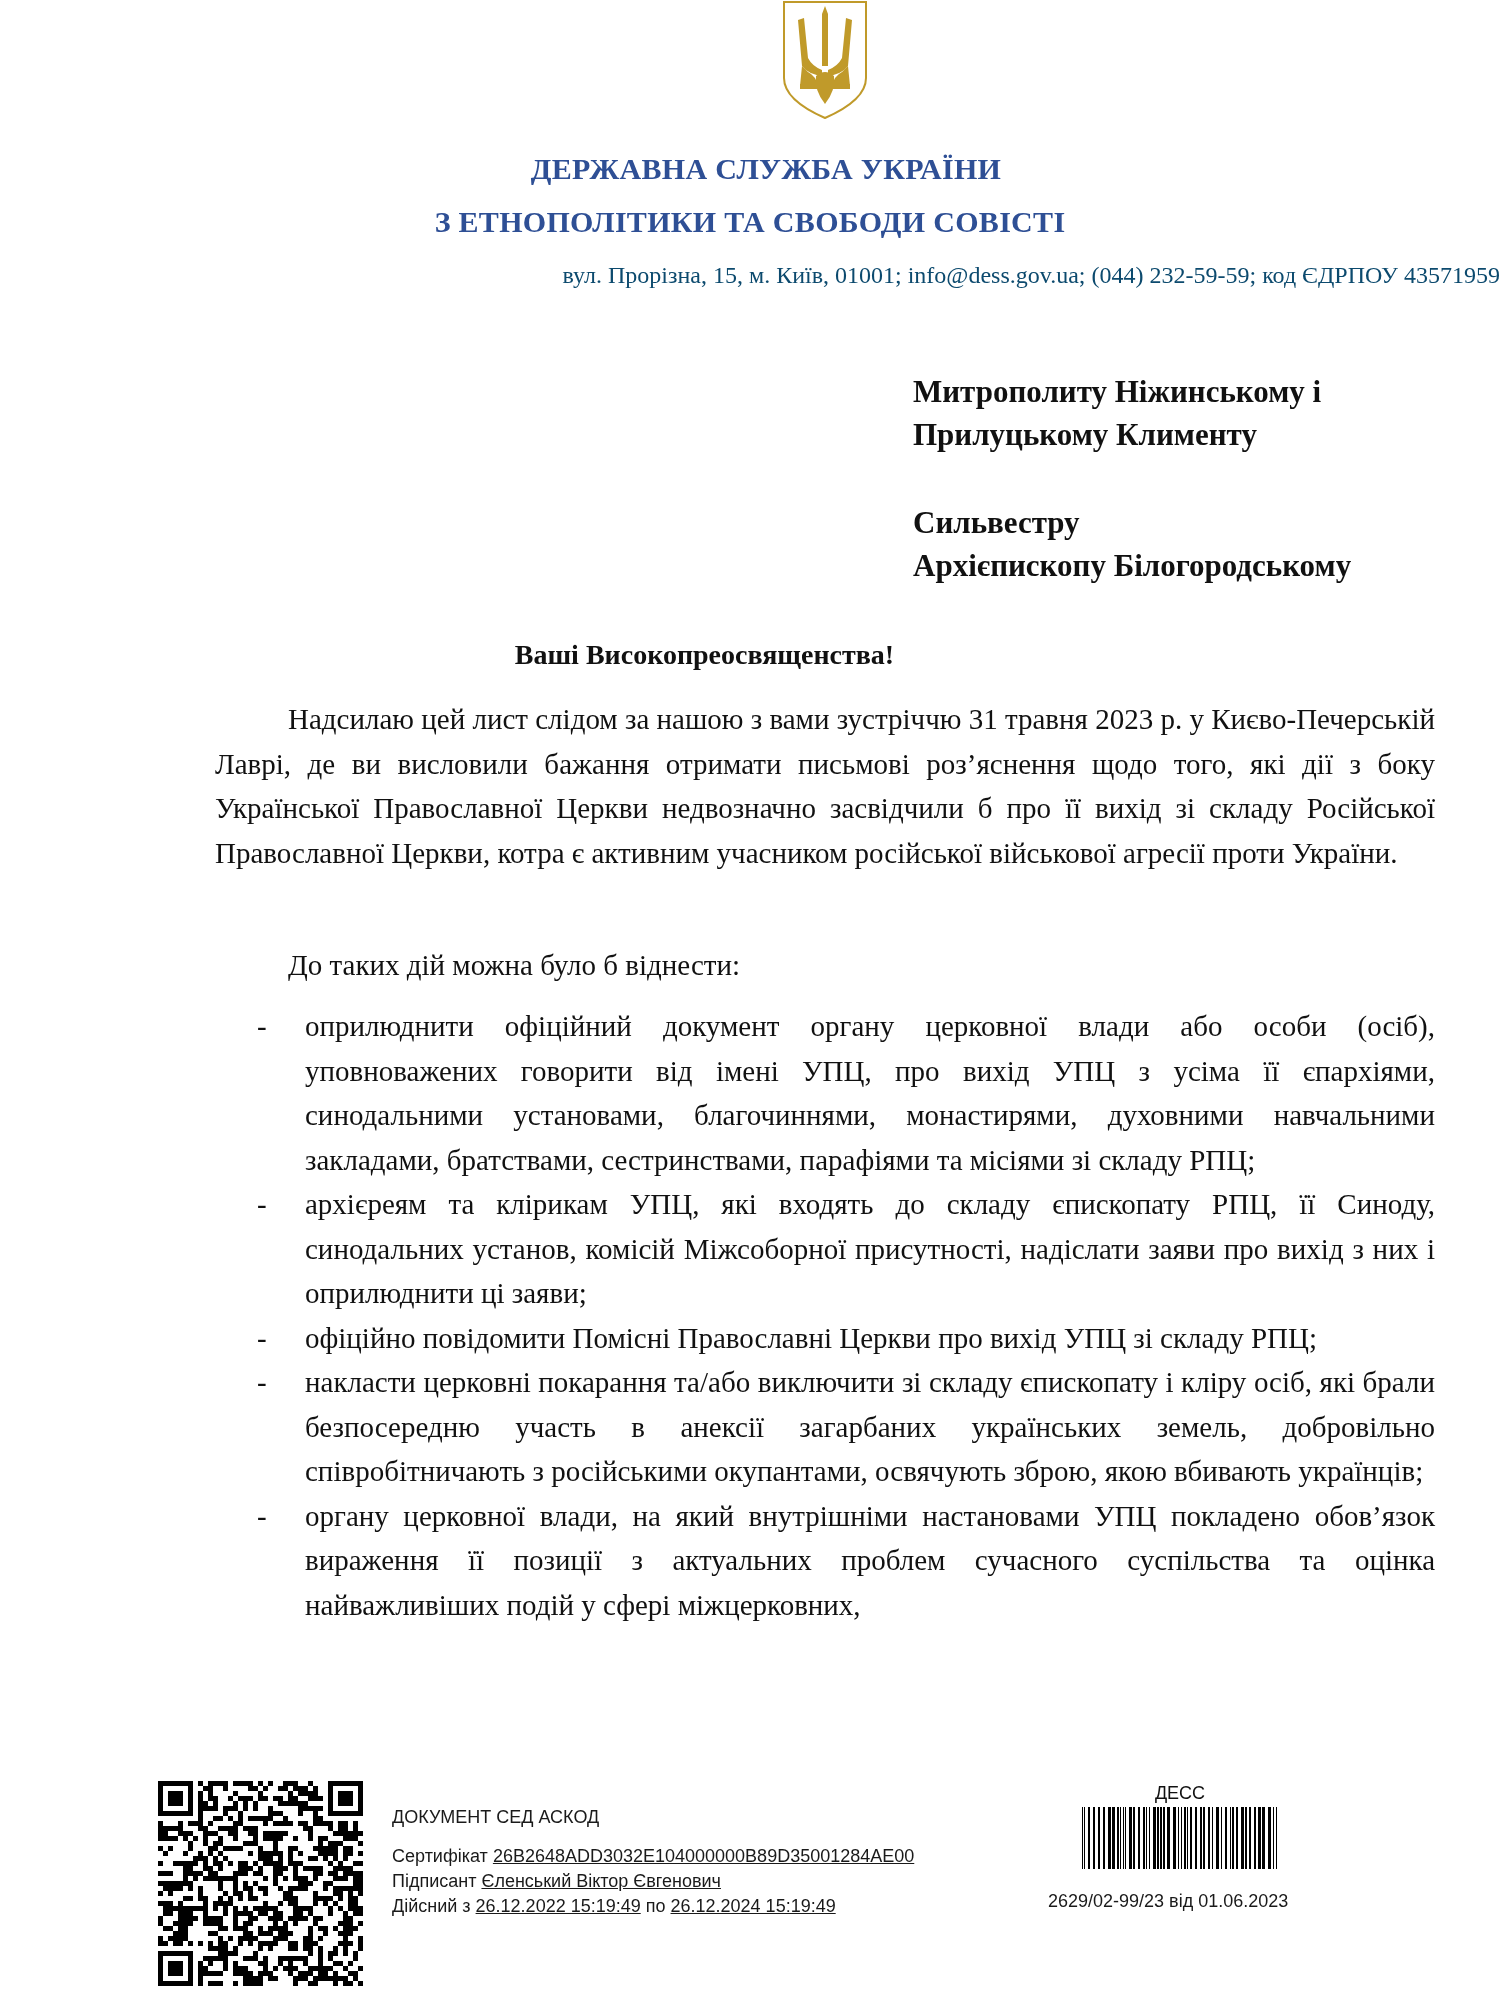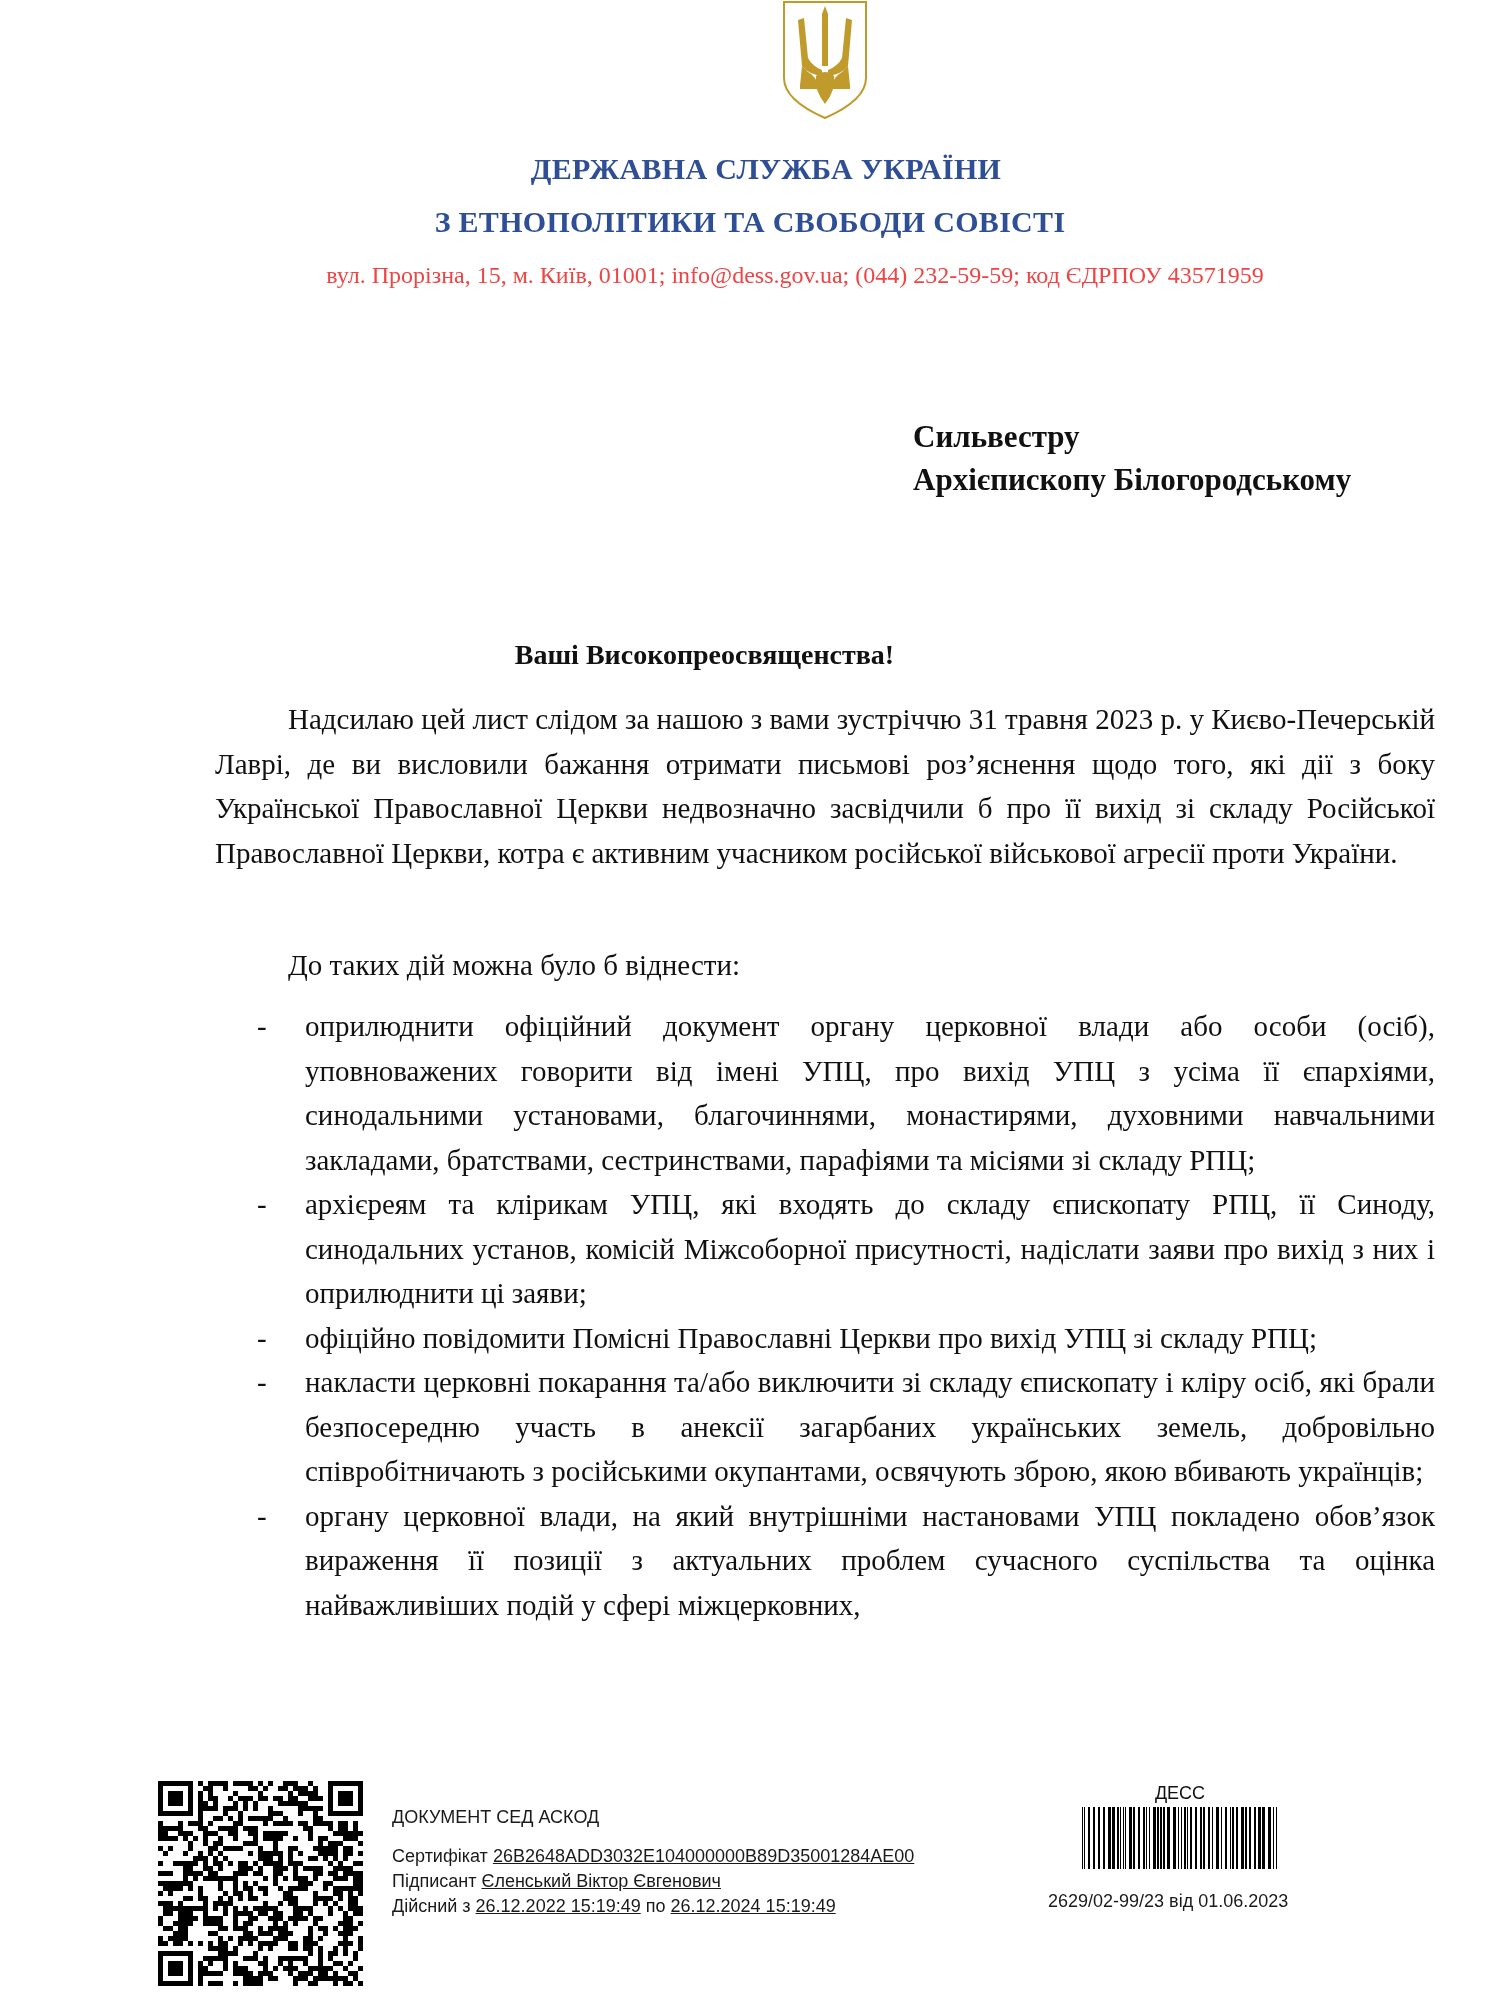--- a/index.html
+++ b/index.html
@@ -3,21 +3,21 @@
 <meta charset="utf-8">
 <style>
   html, body { margin: 0; padding: 0; background: #ffffff; }
   body { width: 1500px; height: 2015px; position: relative; overflow: hidden; font-family: "Liberation Serif", serif; color: #111; }
 
   .emblem { position: absolute; left: 778px; top: 0px; width: 94px; height: 122px; }
 
   .org { position: absolute; left: 0; width: 1500px; text-align: center; color: #2e4f95; font-weight: bold; font-size: 30px; letter-spacing: 0.3px; }
   .org.l1 { top: 152px; padding-left: 16px; }
   .org.l2 { top: 205px; }
-  .address { position: absolute; top: 262px; left: 0; width: 1500px; text-align: center; color: #ef4444; font-size: 24px; padding-left: 90px; box-sizing: border-box; }
+  .address { position: absolute; top: 262px; left: 0; width: 1500px; text-align: right; color: #0c4a6e; font-size: 24px; padding-left: 90px; box-sizing: border-box; }
 
   .recipients { position: absolute; left: 913px; top: 370px; font-size: 31px; font-weight: bold; line-height: 43px; }
   .recipients .gap { height: 45px; }
 
   .salutation { position: absolute; top: 639px; left: 0; width: 1319px; text-align: center; font-size: 28px; font-weight: bold; padding-left: 90px; box-sizing: border-box; }
 
   .body { position: absolute; left: 215px; width: 1220px; font-size: 29px; line-height: 44.5px; text-align: justify; }
   .p1 { top: 697px; }
   .p1 .first { text-indent: 73px; }
   .p2 { top: 943px; text-indent: 73px; }
@@ -51,20 +51,24 @@
     <path d="M38 76 Q47 68 56 76 Q58 90 47 104 Q36 90 38 76 Z"></path>
     <rect x="22" y="84" width="50" height="5"></rect>
   </g>
 </svg>
 
 <div class="org l1">ДЕРЖАВНА СЛУЖБА УКРАЇНИ</div>
 <div class="org l2">З ЕТНОПОЛІТИКИ ТА СВОБОДИ СОВІСТІ</div>
 <div class="address">вул. Прорізна, 15, м. Київ, 01001; info@dess.gov.ua; (044) 232-59-59; код ЄДРПОУ 43571959</div>
 
 <div class="recipients">
+  <div>
+    <div>Митрополиту Ніжинському і</div>
+    <div>Прилуцькому Клименту</div>
+  </div>
   <div class="gap"></div>
   <div>
     <div>Сильвестру</div>
     <div>Архієпископу Білогородському</div>
   </div>
 </div>
 
 <div class="salutation">Ваші Високопреосвященства!</div>
 
 <div class="body p1">

